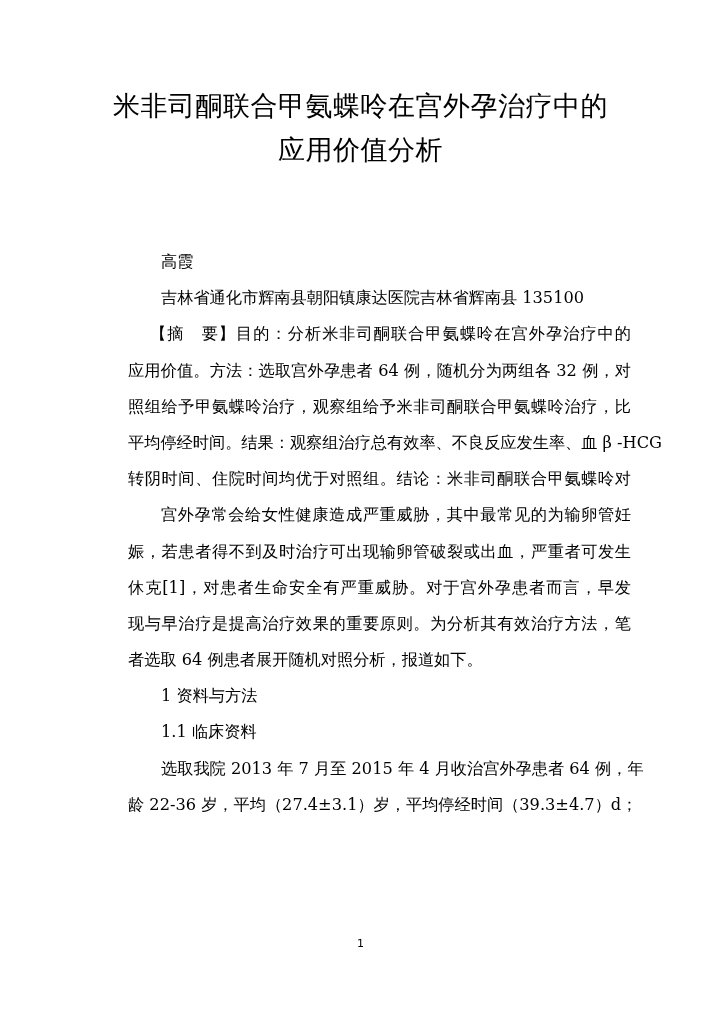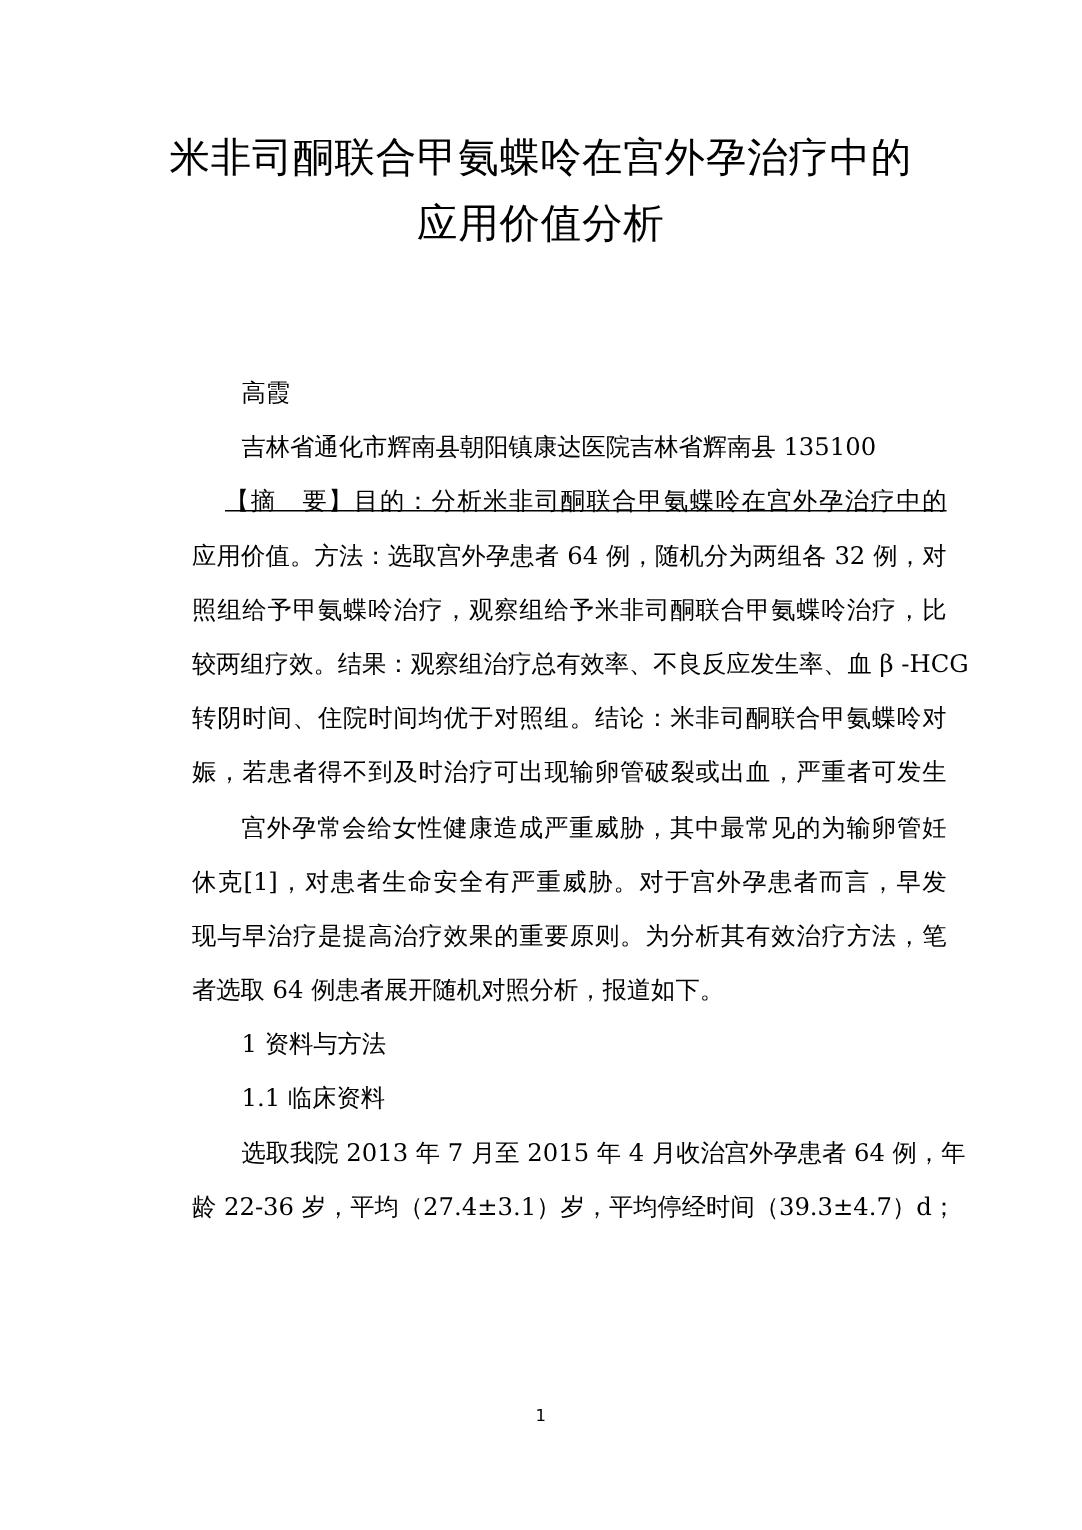--- a/index.html
+++ b/index.html
@@ -76,31 +76,31 @@
     <span class="title-line" style="display:block">应用价值分析</span>
   </h1>
 
   <div class="body">
 
     <span class="line indent last">高霞</span>
 
     <span class="line indent last">吉林省通化市辉南县朝阳镇康达医院吉林省辉南县 135100</span>
 
     <div>
-      <span class="line indent" style="padding-left:22px;text-decoration:underline;"><span>【摘　要】</span><span>目的：分析米非司酮联合甲氨蝶呤在宫外孕治疗中的</span></span>
+      <span class="line indent" style="padding-left:22px;"><span>【摘　要】</span><span>目的：分析米非司酮联合甲氨蝶呤在宫外孕治疗中的</span></span>
       <span class="line">应用价值。方法：选取宫外孕患者 64 例，随机分为两组各 32 例，对</span>
       <span class="line">照组给予甲氨蝶呤治疗，观察组给予米非司酮联合甲氨蝶呤治疗，比</span>
-      <span class="line">较两组疗效。结果：观察组治疗总有效率、不良反应发生率、血 β -HCG</span>
+      <span class="line">平均停经时间。结果：观察组治疗总有效率、不良反应发生率、血 β -HCG</span>
       <span class="line">转阴时间、住院时间均优于对照组。结论：米非司酮联合甲氨蝶呤对</span>
     </div>
 
 
     <div>
+      <span class="line indent">宫外孕常会给女性健康造成严重威胁，其中最常见的为输卵管妊</span>
       <span class="line">娠，若患者得不到及时治疗可出现输卵管破裂或出血，严重者可发生</span>
-      <span class="line indent">宫外孕常会给女性健康造成严重威胁，其中最常见的为输卵管妊</span>
       <span class="line">休克[1]，对患者生命安全有严重威胁。对于宫外孕患者而言，早发</span>
       <span class="line">现与早治疗是提高治疗效果的重要原则。为分析其有效治疗方法，笔</span>
       <span class="line last">者选取 64 例患者展开随机对照分析，报道如下。</span>
     </div>
 
     <span class="line indent last">1 资料与方法</span>
 
     <span class="line indent last">1.1 临床资料</span>
 
     <div>

